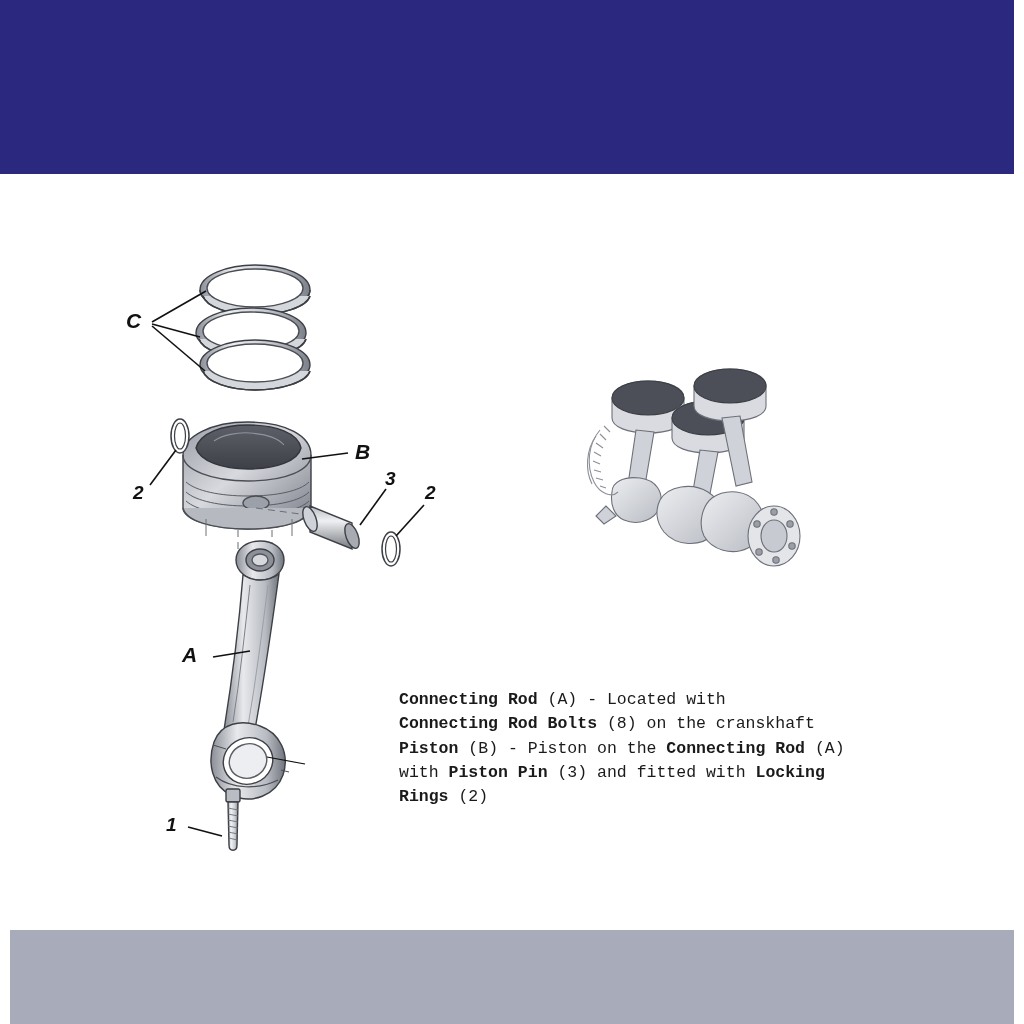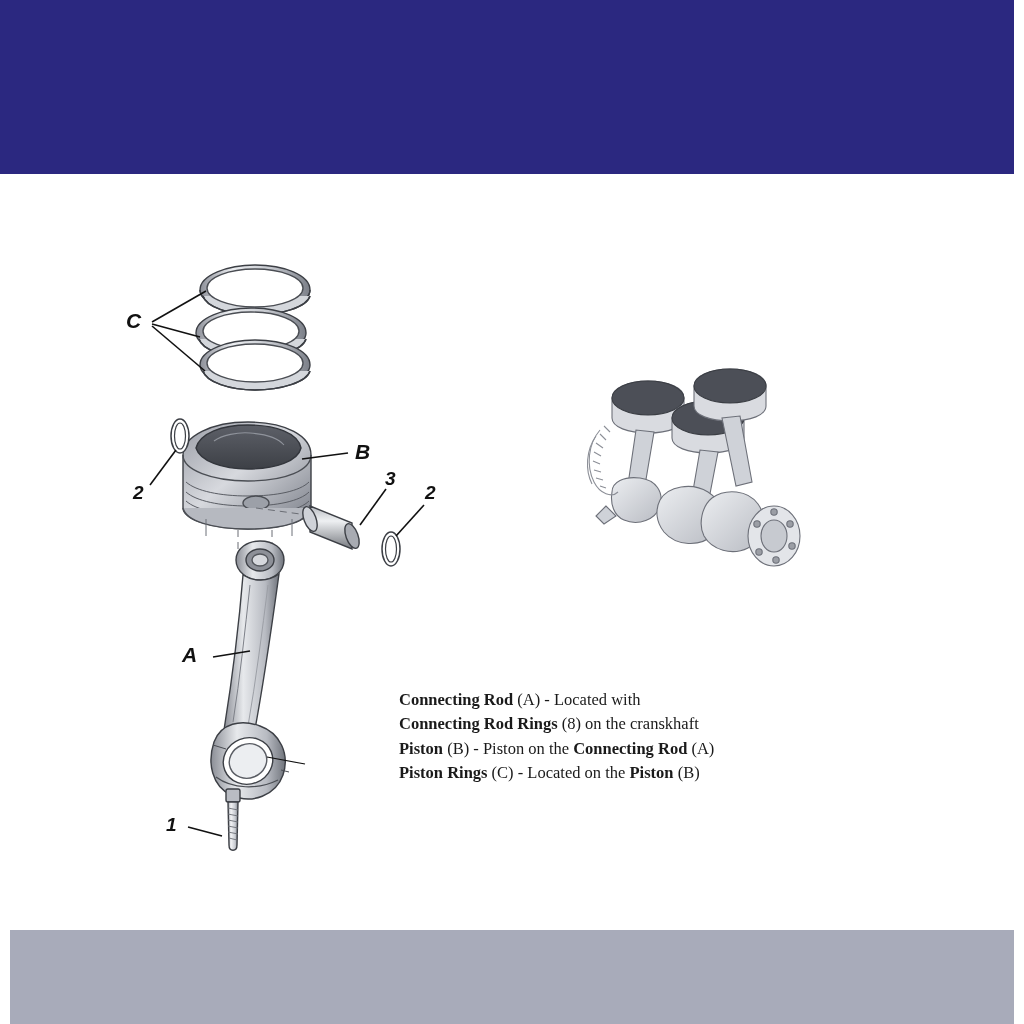--- a/index.html
+++ b/index.html
@@ -51,21 +51,21 @@
 
   
   .caption {
     position: absolute;
     left: 399px;
     top: 688px;
     width: 470px;
     font-size: 16.5px;
     line-height: 24.3px;
     color: #1a1a1a;
-    font-family: Liberation Serif, serif;
+    font-family: Liberation Mono, monospace;
   }
   .caption b { font-weight: bold; }
 
   
   .callout {
     position: absolute;
     font-family: "Liberation Sans", sans-serif;
     font-weight: bold;
     font-style: italic;
     font-size: 21px;
@@ -309,26 +309,26 @@
   <div class="num" style="left:166px; top:814px;">1</div>
   <div class="num" style="left:133px; top:482px;">2</div>
   <div class="num" style="left:425px; top:482px;">2</div>
   <div class="num" style="left:385px; top:468px;">3</div>
 
   <div class="caption">
     <div>
       <b>Connecting Rod</b><span> (A) - Located with</span>
     </div>
     <div>
-      <b>Connecting Rod Rings</b><span> (8) on the cranskhaft</span>
+      <b>Connecting Rod Bolts</b><span> (8) on the cranskhaft</span>
     </div>
     <div>
       <b>Piston</b><span> (B) - Piston on the </span><b>Connecting Rod</b><span> (A)</span>
     </div>
     <div>
-      <b>Piston Rings</b><span> (C) - Located on the </span><b>Piston</b><span> (B)</span>
+      <span>with </span><b>Piston Pin</b><span> (3) and fitted with </span><b>Locking Rings</b><span> (2)</span>
     </div>
   </div>
 
   <div class="band-bottom"></div>
   <div class="edge-right"></div>
   <div class="edge-left-bottom"></div>
 </div>
 
 </body></html>

